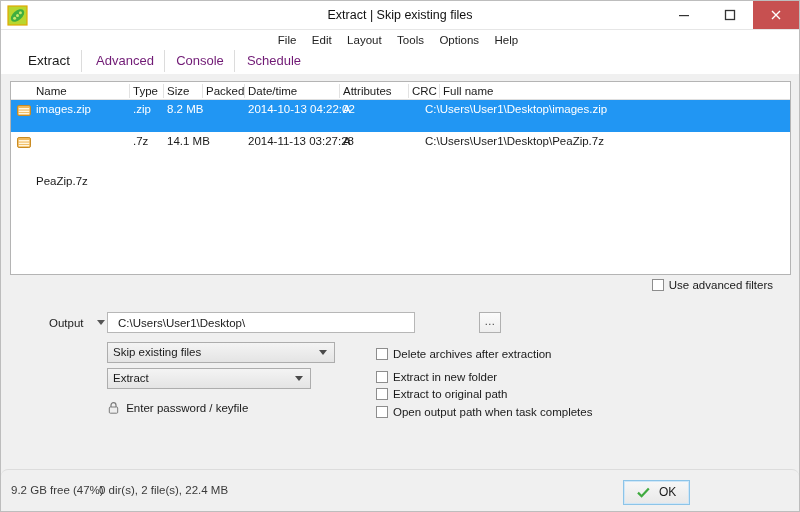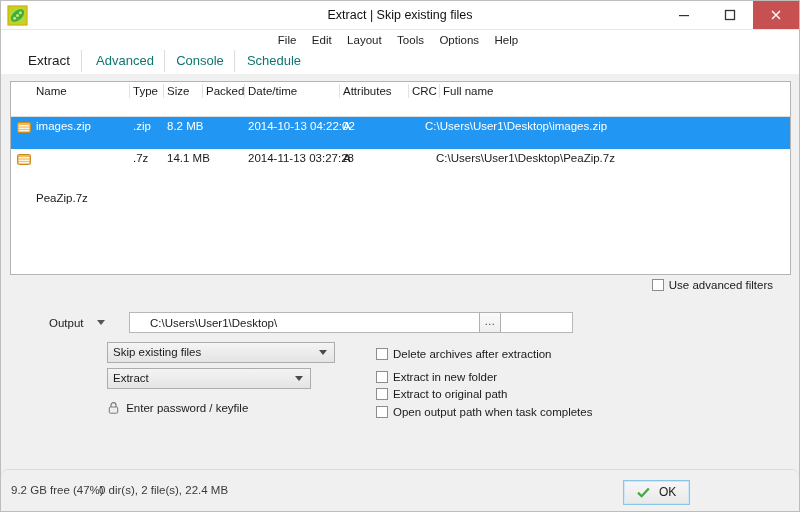--- a/index.html
+++ b/index.html
@@ -70,42 +70,42 @@
   .tabstrip {
     position: absolute; left: 0; top: 47px;
     width: 798px; height: 26px;
     background: #ffffff;
     border-bottom: 1px solid #ffffff;
   }
   .tab {
     position: absolute; top: 0;
     height: 26px; line-height: 26px;
     font-size: 13px;
-    color: #0f766e;
+    color: #701a75;
     text-align: center;
     cursor: default;
   }
   .tab.active { color: #1a1a1a; font-size: 13.5px; }
   .tab-sep {
     position: absolute; top: 2px;
     width: 1px; height: 22px;
     background: #dcdcdc;
   }
 
   
   .listbox {
     position: absolute; left: 9px; top: 80px;
     width: 781px; height: 194px;
     background: #ffffff;
     border: 1px solid #b4b4b4;
     overflow: hidden;
   }
   .list-header {
     position: relative;
-    height: 35px;
+    height: 18px;
     background: #ffffff;
     border-bottom: 1px solid #dfdfdf;
   }
   .hcell {
     position: absolute; top: 0;
     height: 18px; line-height: 18px;
     font-size: 11.5px;
     color: #1a1a1a;
     white-space: nowrap;
     cursor: default;
@@ -161,30 +161,29 @@
   .out-caret {
     position: absolute; left: 96px; top: 319px;
     width: 0; height: 0;
     border-left: 4px solid transparent;
     border-right: 4px solid transparent;
     border-top: 5px solid #555555;
     cursor: default;
   }
   .out-field {
     position: absolute; left: 106px; top: 311px;
-    width: 444px; height: 21px;
+    width: 308px; height: 21px;
     background: #ffffff;
     border: 1px solid #b7b7b7;
     font-size: 11.5px;
     color: #1a1a1a;
     line-height: 19px;
-    padding-left: 20px;
+    padding-left: 10px;
     outline: none;
     font-family: "Liberation Sans", sans-serif;
-    margin-left: 22px;
   }
   .out-browse {
     position: absolute; left: 478px; top: 311px;
     width: 22px; height: 21px;
     background: linear-gradient(#fbfbfb, #eeeeee);
     border: 1px solid #b0b0b0;
     cursor: default;
   }
   .out-browse span {
     position: absolute; left: 0; top: 0;
@@ -374,21 +373,21 @@
           <rect x="1.8" y="9" width="10.4" height="1.3" fill="#fff6e0"></rect>
         </svg>
       </span>
       <span class="cell" style="left:25px;margin-top:40px;">PeaZip.7z</span>
       <span class="cell" style="left:122px;">.7z</span>
       <span class="cell" style="left:156px;">14.1 MB</span>
       <span class="cell" style="left:195px;"></span>
       <span class="cell" style="left:237px;">2014-11-13 03:27:28</span>
       <span class="cell" style="left:332px;">A</span>
       <span class="cell" style="left:401px;"></span>
-      <span class="cell" style="left:425px;">C:\Users\User1\Desktop\PeaZip.7z</span>
+      <span class="cell" style="left:414px;">C:\Users\User1\Desktop\PeaZip.7z</span>
     </div>
 
   </div>
 
   <div class="adv-filter">
     <span class="cbox"></span><span>Use advanced filters</span>
   </div>
 
   <div class="lbl-output">Output</div>
   <div class="out-caret"></div>

